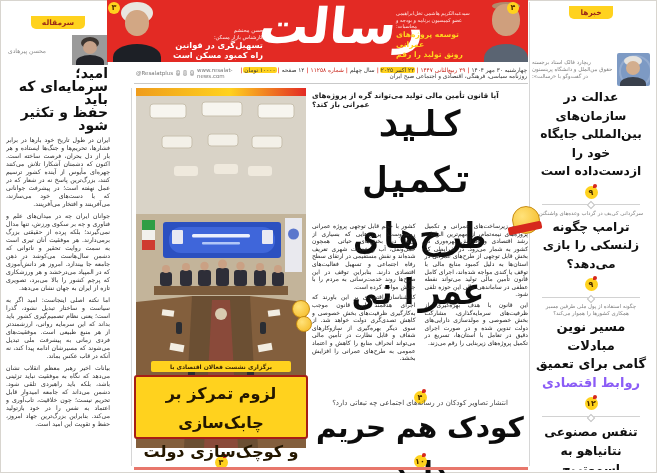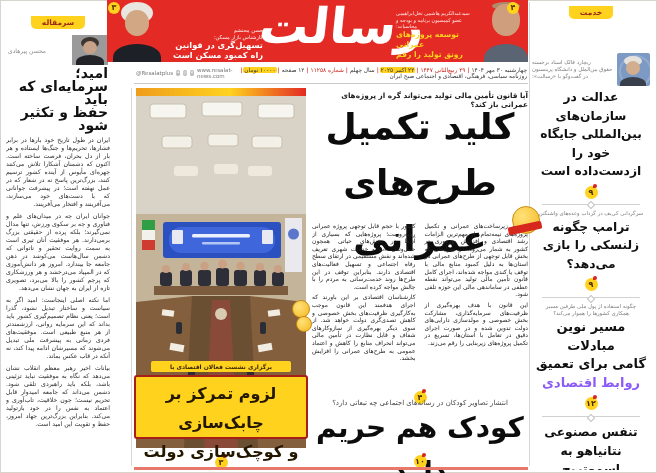--- a/index.html
+++ b/index.html
@@ -69,24 +69,24 @@
   .photo-strip{position:absolute;left:136px;top:88px;width:170px;height:8px;
         background:linear-gradient(90deg,#ef9c1c,#ffd21e 55%,#e32a24);}
   .photo{position:absolute;left:136px;top:96px;width:170px;height:352px;overflow:hidden;background:#b7a68d;}
   .caption-chip{position:absolute;left:151px;top:361px;width:140px;height:11px;background:#ffd21e;
         color:#3a2503;font-size:6px;font-weight:bold;line-height:11px;text-align:center;z-index:3;border-radius:2px;}
   .hl-box{position:absolute;left:134px;top:375px;width:174px;height:64px;background:#ffd21e;
         border:2px solid #a61e15;border-radius:3px;z-index:3;text-align:center;font-weight:bold;
         color:#241700;font-size:16px;line-height:29px;box-sizing:border-box;padding-top:2px;}
   .photo-pc{position:absolute;left:136px;top:452px;width:170px;text-align:center;}
   
-  .main-kicker{position:absolute;left:312px;top:91px;width:216px;text-align:right;
+  .main-kicker{position:absolute;left:312px;top:91px;width:216px;text-align:left;
         font-size:7.3px;font-weight:bold;color:#222;}
   .main-title{position:absolute;left:312px;top:99px;width:216px;text-align:center;font-weight:bold;
-        color:#0c0c0c;font-size:36px;line-height:56px;letter-spacing:-1px;}
+        color:#0c0c0c;font-size:36px;line-height:56px;letter-spacing:-1px;font-family:Liberation Mono, monospace;}
   .main-body{position:absolute;left:312px;top:222px;width:216px;height:160px;column-count:2;
         column-gap:9px;font-size:6px;line-height:7.6px;text-align:justify;color:#222;overflow:hidden;}
   .main-body p{margin:0 0 3px;}
   .main-pc{position:absolute;left:312px;top:387px;width:216px;text-align:center;}
   .kicker2{position:absolute;left:312px;top:399px;width:216px;text-align:center;font-size:7px;color:#444;}
   .child-title{position:absolute;left:312px;top:406px;width:216px;text-align:center;font-weight:bold;
         font-size:28px;color:#0c0c0c;line-height:44px;}
   .child-pc{position:absolute;left:312px;top:451px;width:216px;text-align:center;}
   .bottom-red{position:absolute;left:134px;top:467px;width:394px;height:3px;background:#e8776c;}
   
@@ -296,21 +296,21 @@
   <div class="kicker2">انتشار تصاویر کودکان در رسانه‌های اجتماعی چه تبعاتی دارد؟</div>
   <h2 class="child-title" style="margin:0;">کودک هم حریم دارد</h2>
   <div class="child-pc"><span class="pcircle">۱۰</span></div>
 
   <div class="bottom-red"></div>
 
   <div class="coin" style="left:512px;top:206px;width:26px;height:26px;"></div>
   <div class="ribbon" style="left:508px;top:224px;width:34px;height:8px;"></div>
 
   <aside class="news-col">
-    <span class="tab">خدمت</span>
+    <span class="tab">خبرها</span>
 
     
     <div class="s1">
       <div class="un-photo">
         <div class="ring"></div>
         <div class="hair"></div>
         <div class="face"></div>
         <div class="suit"></div>
       </div>
       <div class="s1cap nk">

